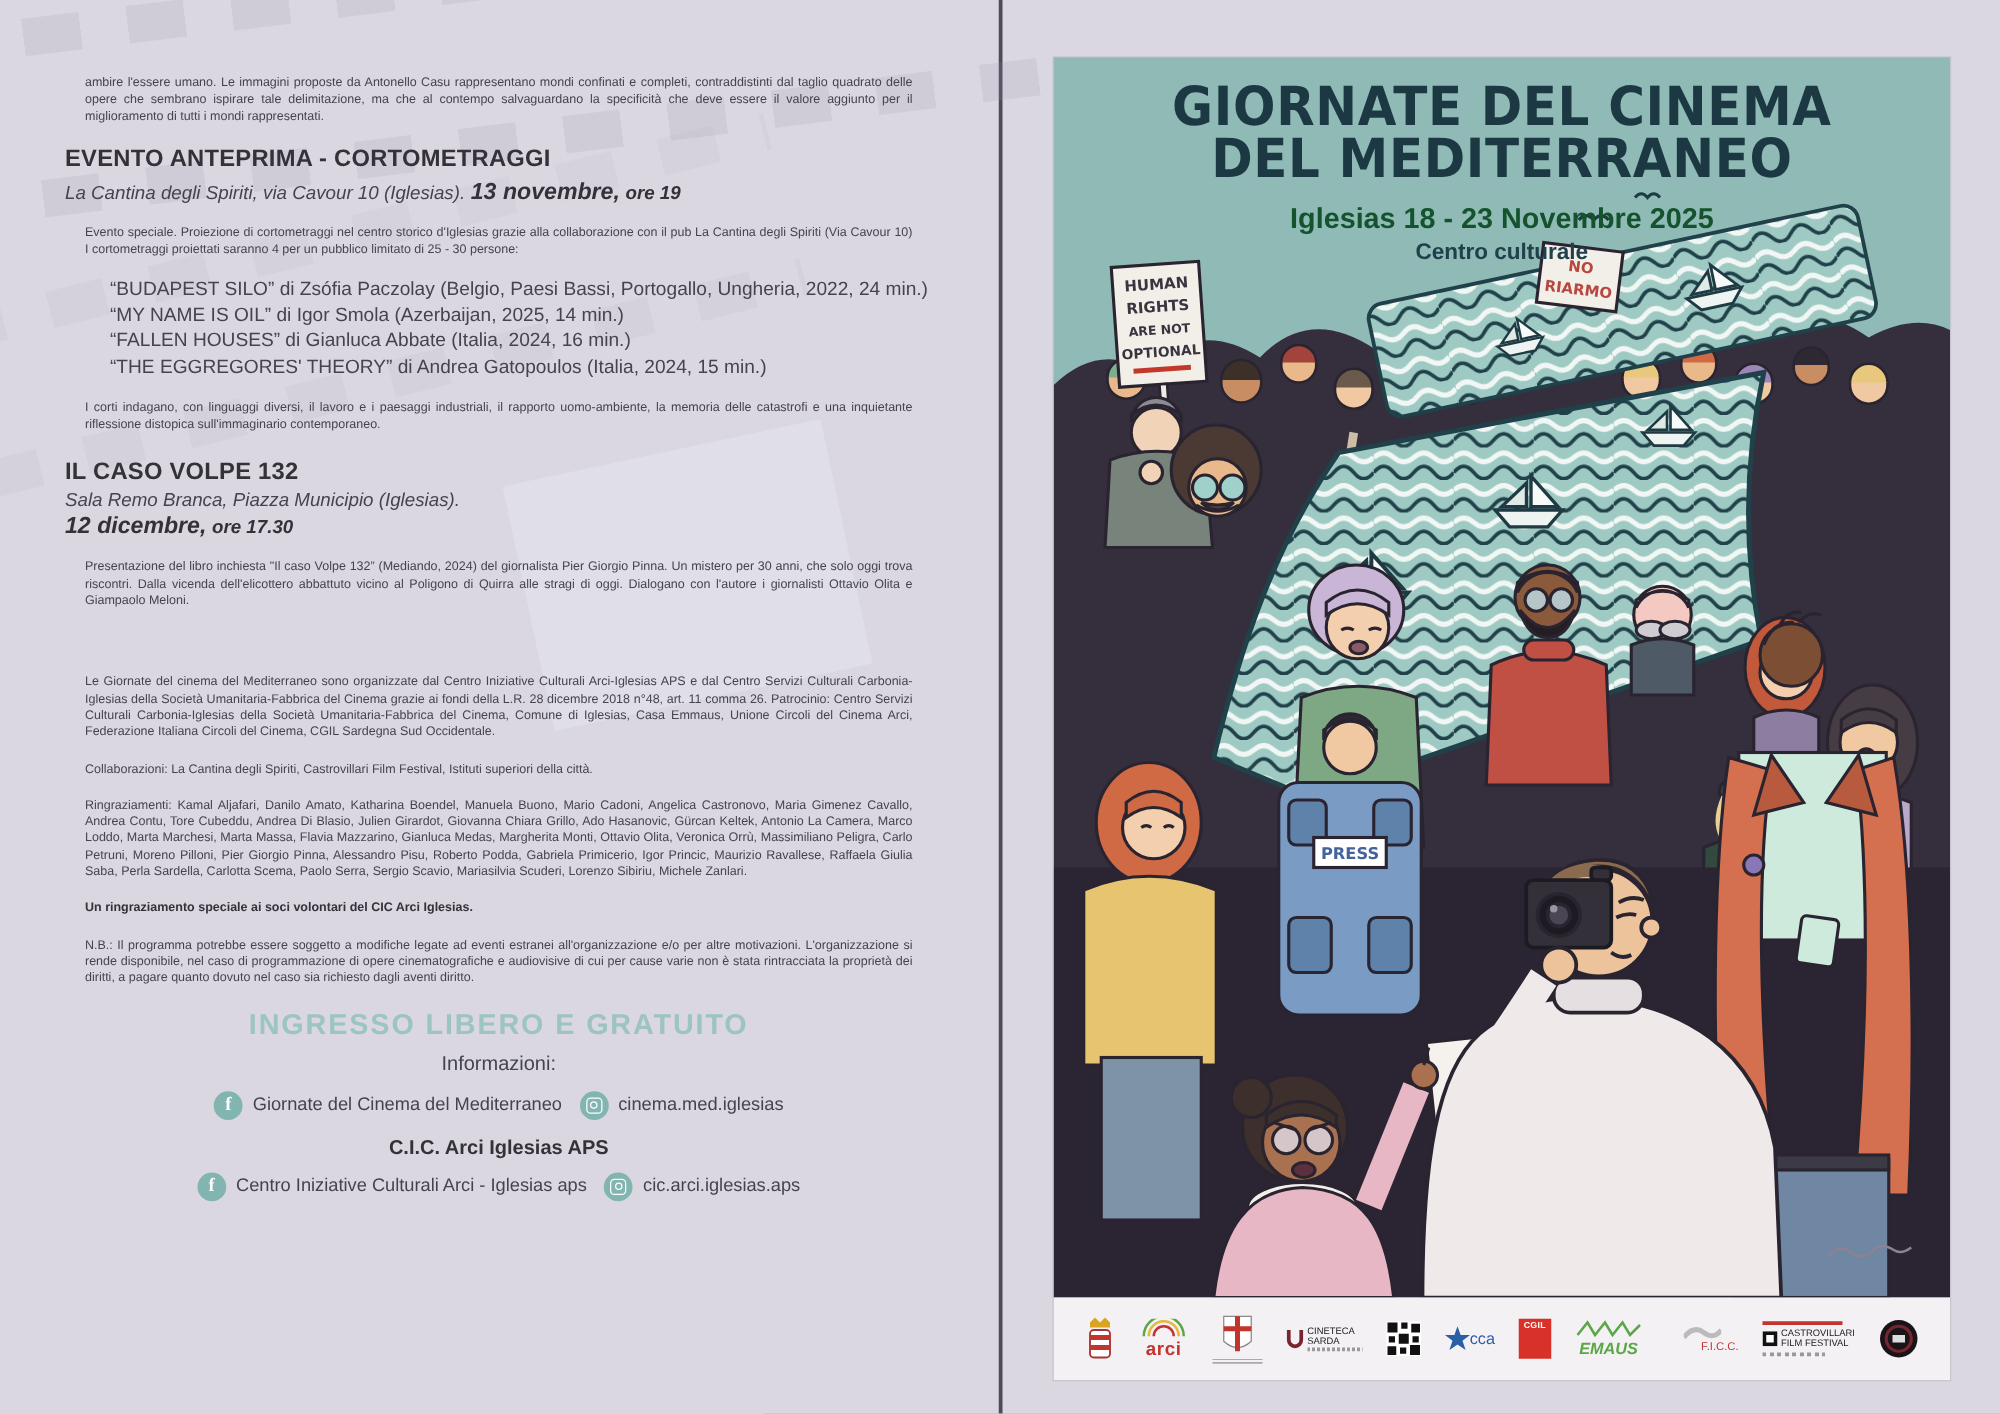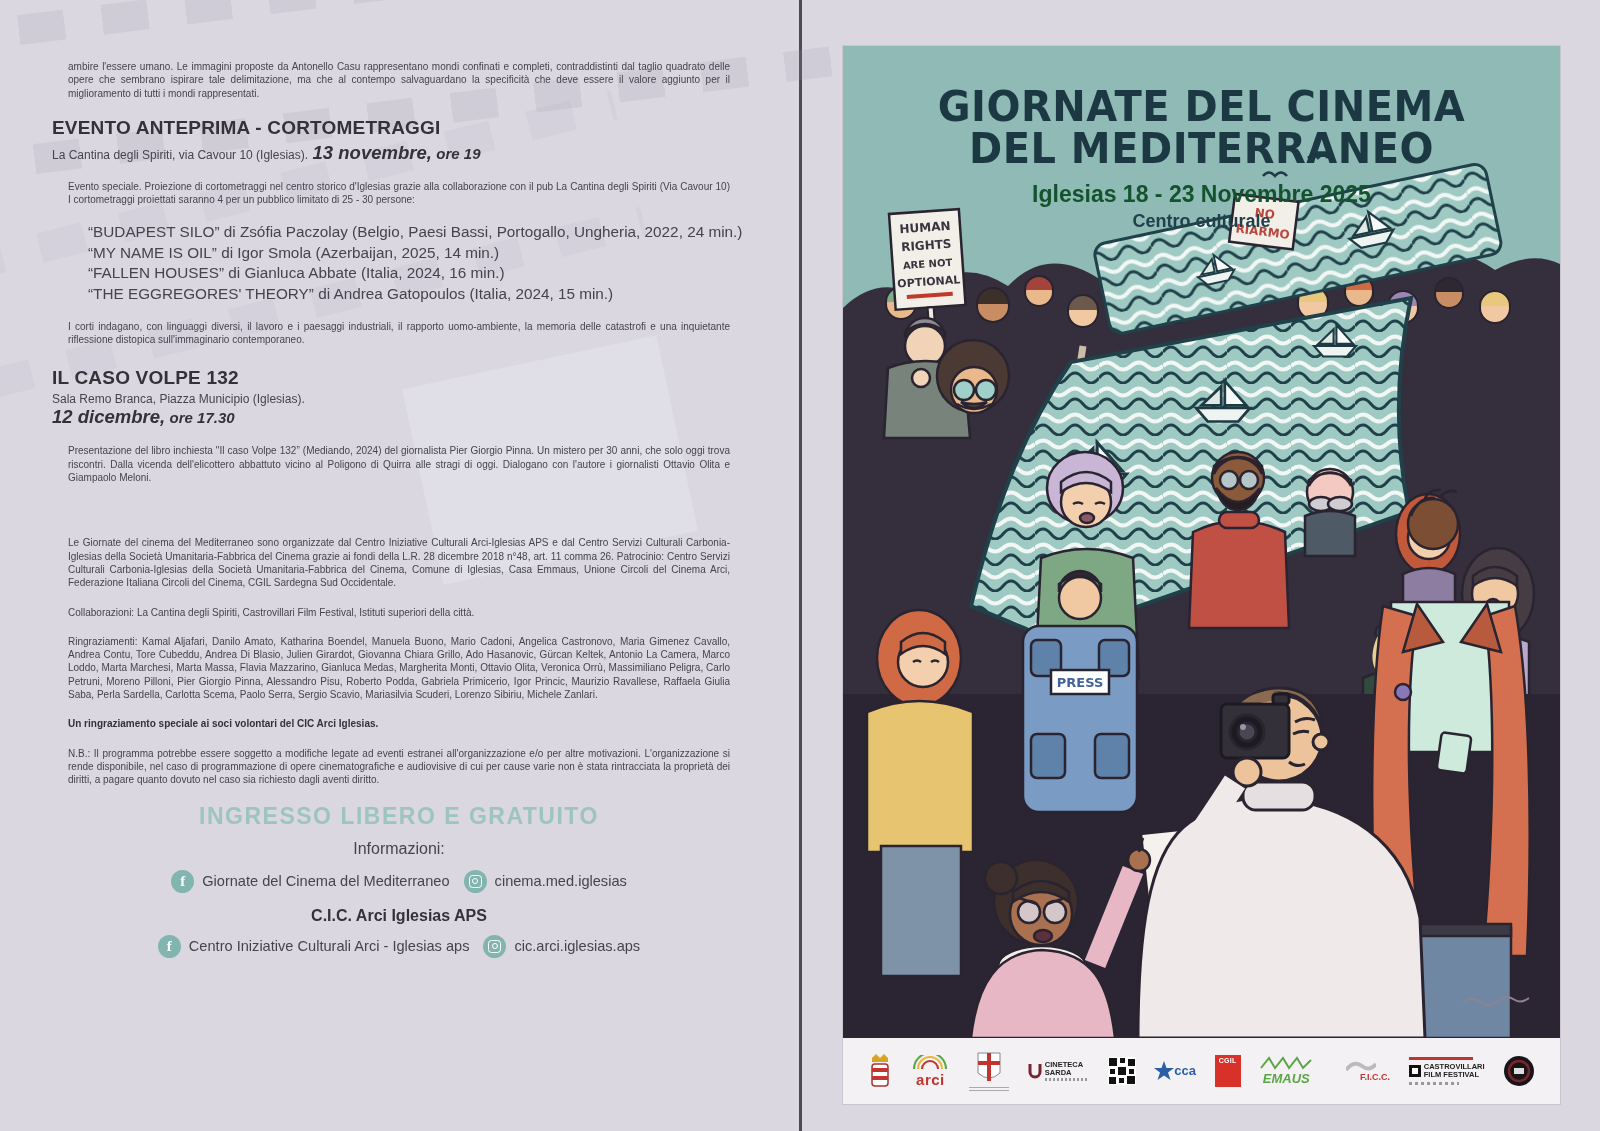--- a/index.html
+++ b/index.html
@@ -4,21 +4,21 @@
 <style>
   html,body{margin:0;padding:0;background:#b9b6c2;}
   .canvas{position:relative;width:1600px;height:1131px;background:#dad7e1;overflow:hidden;
           font-family:"Liberation Sans",sans-serif;color:#45444d;}
   
   .left-page{position:absolute;left:0;top:0;width:799px;height:1131px;}
   .left-content{position:relative;padding:44px 53px 0 52px;z-index:2;}
   .left-page p{margin:16px;font-size:10px;line-height:1.33;text-align:justify;}
   .left-page .nojust{text-align:left;}
   h2.sec{font-size:19px;font-weight:bold;color:#333239;margin:17px 0 3px 0;letter-spacing:.2px;}
-  .venue{font-size:12px;}
+  .venue{font-style:italic;font-size:15px;}
   .date-big{font-style:italic;font-weight:bold;font-size:18.5px;color:#333239;}
   .date-small{font-style:italic;font-weight:bold;font-size:15px;color:#333239;}
   .film-list div{font-size:15.3px;line-height:1.33;margin-left:36px;}.gap20{height:20px}
   .bold-line{font-weight:bold;color:#333239;}
   .center{text-align:center !important;}
   .free-entry{font-size:23px;font-weight:bold;letter-spacing:1.5px;color:#9cc4c0;margin:16px 0 10px 0;}
   .info-label{font-size:16px;margin-bottom:12px;}
   .social-row{display:flex;justify-content:center;align-items:center;gap:14px;margin:10px 0 4px 0;}
   .social-item{display:flex;align-items:center;gap:8px;font-size:14.6px;}
   .soc-ic{width:23px;height:23px;border-radius:50%;background:#82b5b0;color:#fff;display:inline-flex;
@@ -32,31 +32,31 @@
   .strip{position:absolute;opacity:.16;z-index:1;}
   .strip::before,.strip::after{content:"";position:absolute;left:0;right:0;height:30px;
      background:repeating-linear-gradient(90deg,#9b97a8 0 46px,transparent 46px 84px);}
   .strip::before{top:0}.strip::after{bottom:0}
   .frame-glow{position:absolute;background:rgba(255,255,255,.5);opacity:.35;z-index:1;}
   
   .divider{position:absolute;left:799px;top:0;width:3px;height:1131px;background:#4d4b57;}
   
   .poster{position:absolute;left:843px;top:46px;width:717px;height:1058px;background:#8fbab5;
           box-shadow:0 0 0 1px rgba(0,0,0,.08);}
-  .poster-title{position:absolute;top:40px;left:0;width:100%;text-align:center;z-index:5;color:#1c3843;}
+  .poster-title{position:absolute;top:20px;left:0;width:100%;text-align:center;z-index:5;color:#1c3843;}
   .pt-line{font-family:"DejaVu Sans",sans-serif;font-weight:bold;font-size:40px;line-height:1.04;
            letter-spacing:.5px;transform:scaleY(1.08);}
   .pt-sub{font-size:23px;font-weight:bold;margin-top:12px;color:#14532d;}
   .pt-venue{font-size:18px;font-weight:bold;margin-top:3px;color:#20404c;}
   .illu{position:absolute;left:0;top:0;width:717px;height:992px;}
   
   .logo-strip{position:absolute;left:0;bottom:0;width:717px;height:66px;background:#f3f1f3;
               display:flex;align-items:center;justify-content:space-evenly;padding:0 6px;box-sizing:border-box;}
   .logo{display:flex;flex-direction:column;align-items:center;justify-content:center;gap:1px;}
-  .logo .t1{font-size:7.5px;font-weight:bold;color:#222;line-height:1.05;}
+  .logo .t1{font-size:7.5px;font-weight:normal;color:#222;line-height:1.05;}
   .logo .red{color:#c2352e;padding-left:28px;}
   .logo .blue{color:#2a5fa8;}
   .logo .green{color:#5ba646;font-style:italic;font-weight:bold;font-size:13px;}
   .arci-txt{font-size:15px;font-weight:bold;color:#c2352e;letter-spacing:.5px;line-height:1;}
   .cgil-box{width:26px;height:32px;background:#d8312a;display:flex;align-items:flex-start;justify-content:center;}
   .cgil-box span{font-size:7px;font-weight:bold;color:#fff;margin-top:2px;letter-spacing:.3px;}
   .castro{display:flex;flex-direction:column;align-items:flex-start;line-height:1;}
   .castro .bar{width:64px;height:3px;background:#c2352e;margin-bottom:2px;}
   .castro .dots{width:50px;height:3px;background:repeating-linear-gradient(90deg,#999 0 3px,transparent 3px 6px);margin-top:2px;}
 </style>

